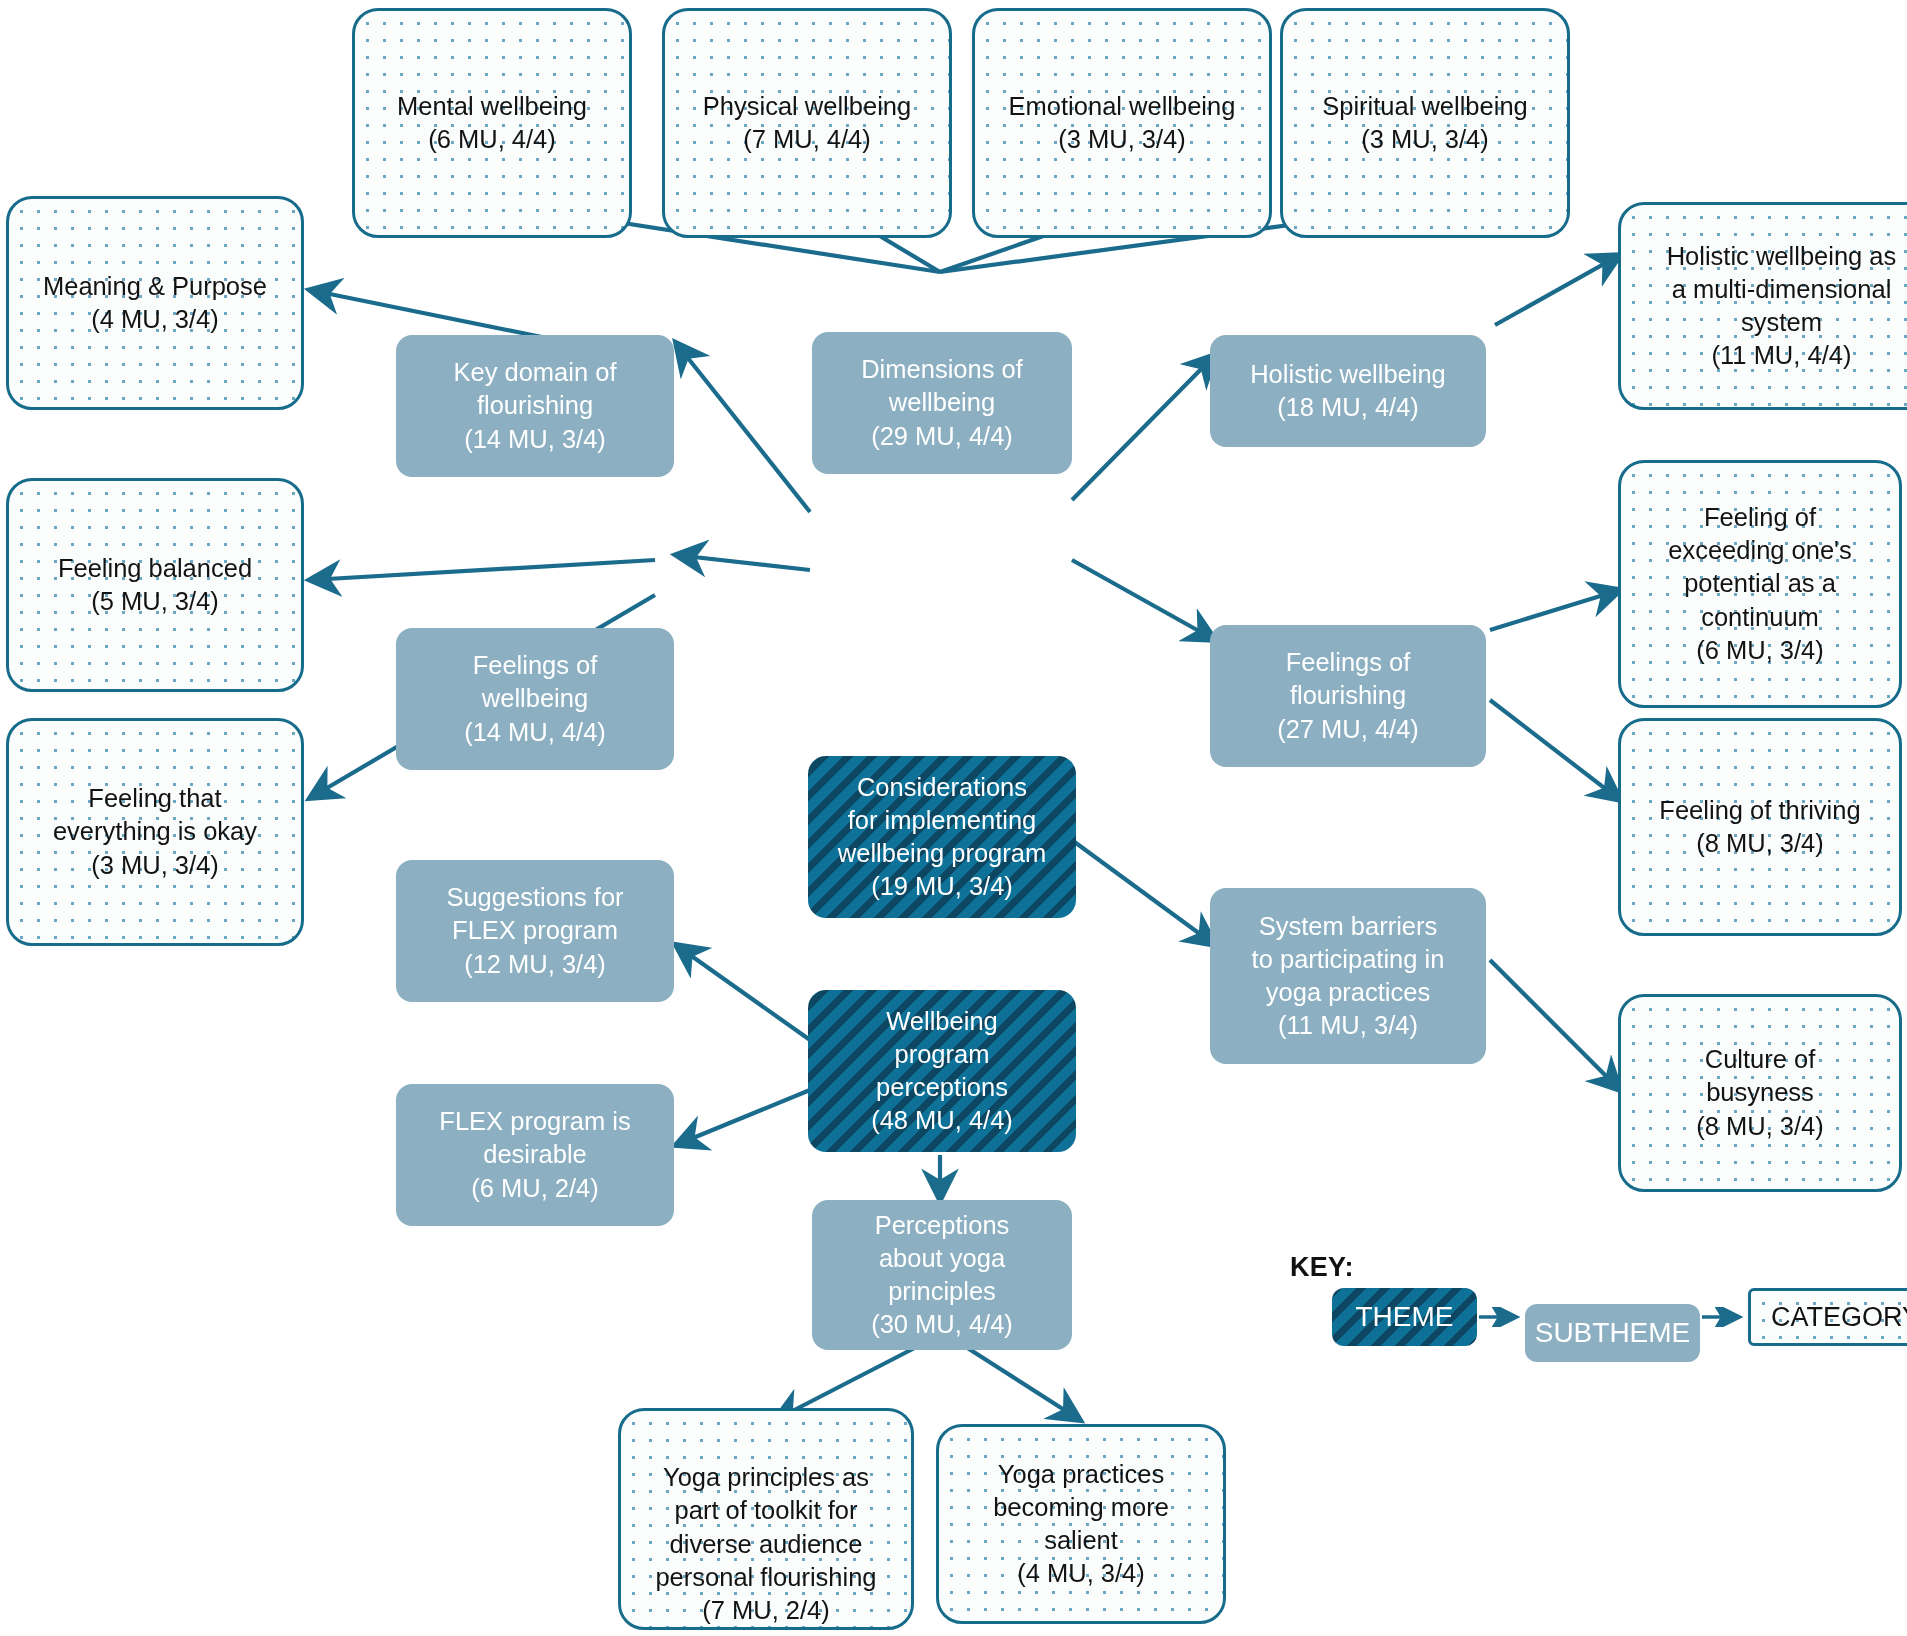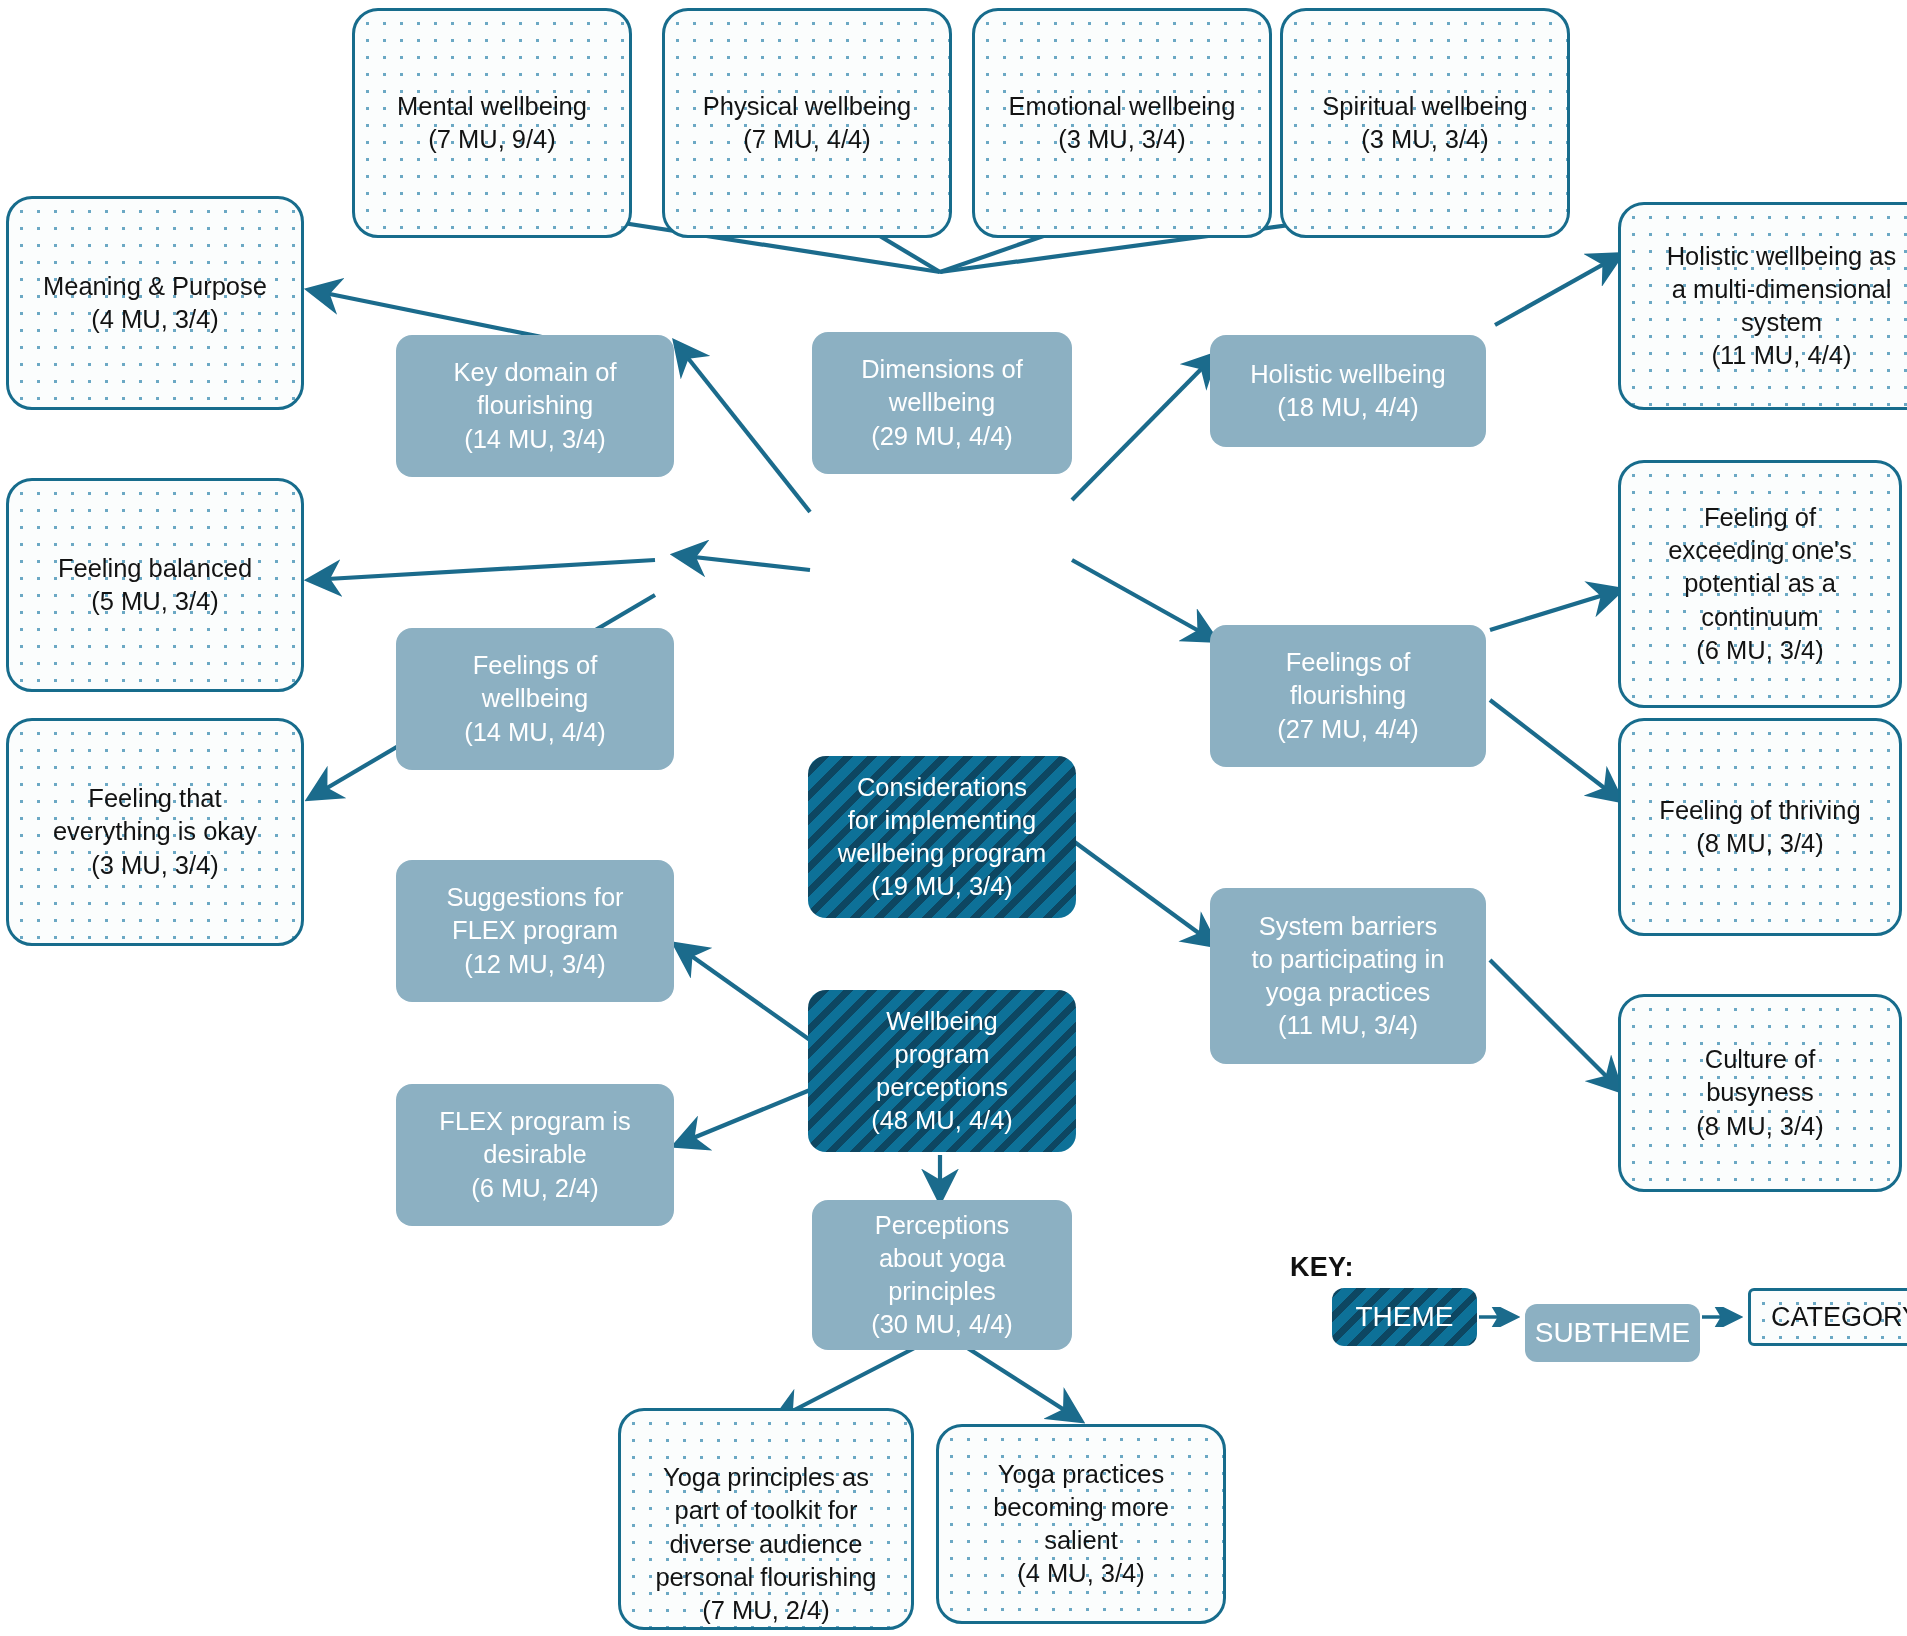--- a/index.html
+++ b/index.html
@@ -92,21 +92,21 @@
 
       <path d="M 940,1155 L 940,1200"></path>
 
       <path d="M 930,1340 L 775,1420"></path>
       <path d="M 955,1340 L 1080,1420"></path>
     </g>
   </svg>
 
   <div class="node cat" style="left:352px;top:8px;width:280px;height:230px;">
     <span>Mental wellbeing
-(7 MU, 9/4)</span>
+(6 MU, 4/4)</span>
   </div>
   <div class="node cat" style="left:662px;top:8px;width:290px;height:230px;">
     <span>Physical wellbeing
 (7 MU, 4/4)</span>
   </div>
   <div class="node cat" style="left:972px;top:8px;width:300px;height:230px;">
     <span>Emotional wellbeing
 (3 MU, 3/4)</span>
   </div>
   <div class="node cat" style="left:1280px;top:8px;width:290px;height:230px;">

